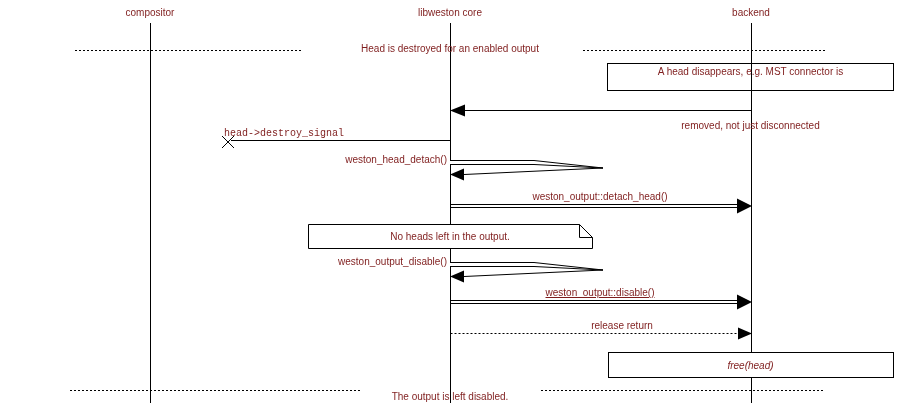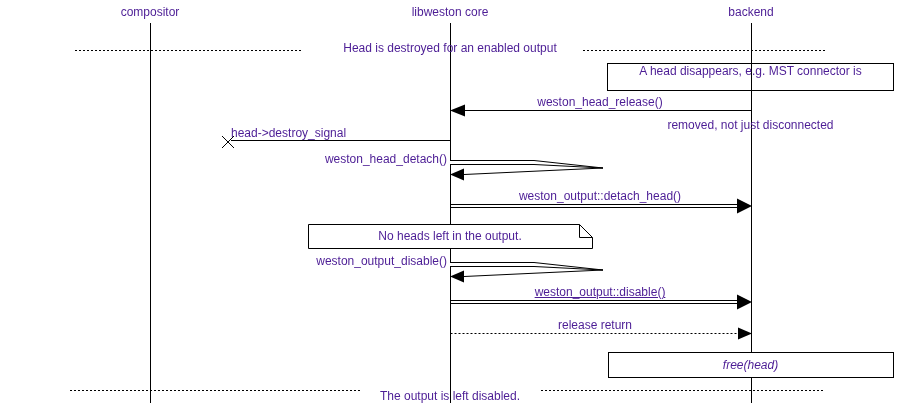--- a/index.html
+++ b/index.html
@@ -1,18 +1,18 @@
 <!DOCTYPE html>
 <html><head>
 <meta charset="utf-8">
 <style>
   html,body{margin:0;padding:0;background:#ffffff;}
   .stage{
     position:relative;width:900px;height:403px;background:#ffffff;
-    font-family:"Liberation Sans",sans-serif;font-size:12px;color:#4c1d95;
+    font-family:"Liberation Sans",sans-serif;font-size:10px;color:#7f1d1d;
     overflow:hidden;
   }
   .stage svg{position:absolute;left:0;top:0;}
   .lbl{position:absolute;white-space:nowrap;line-height:13px;}
   .c{text-align:center;}
   .r{text-align:right;}
 </style>
 </head>
 <body>
 
@@ -89,21 +89,20 @@
   <div class="lbl c" style="left:651px;top:6px;width:200px;">backend</div>
 
   <div class="lbl c" style="left:300px;top:42px;width:300px;">Head is destroyed for an enabled output</div>
   <div class="lbl c" style="left:300px;top:390px;width:300px;text-align:center;">The output is left disabled.</div>
 
   <div class="lbl c" style="left:608px;top:65px;width:285px;">A head disappears, e.g. MST connector is</div>
   <div class="lbl c" style="left:608px;top:77px;width:285px;margin-top:42px;">removed, not just disconnected</div>
   <div class="lbl c" style="left:308px;top:230px;width:284px;">No heads left in the output.</div>
   <div class="lbl c" style="left:608px;top:359px;width:285px;font-style:italic;">free(head)</div>
 
-  <div class="lbl c" style="left:450px;top:96px;width:300px;">weston_head_release()</div>
-  <div class="lbl" style="left:231px;top:127px;">head-&gt;destroy_signal</div>
+  <div class="lbl" style="left:224px;top:127px;font-family:Liberation Mono, monospace;">head-&gt;destroy_signal</div>
   <div class="lbl r" style="left:147px;top:153px;width:300px;">weston_head_detach()</div>
   <div class="lbl c" style="left:450px;top:190px;width:300px;">weston_output::detach_head()</div>
   <div class="lbl r" style="left:147px;top:255px;width:300px;text-align:right;">weston_output_disable()</div>
   <div class="lbl c" style="left:450px;top:286px;width:300px;text-decoration:underline;">weston_output::disable()</div>
-  <div class="lbl c" style="left:447px;top:319px;width:296px;">release return</div>
+  <div class="lbl c" style="left:474px;top:319px;width:296px;">release return</div>
 
 </div>
 
 </body></html>

